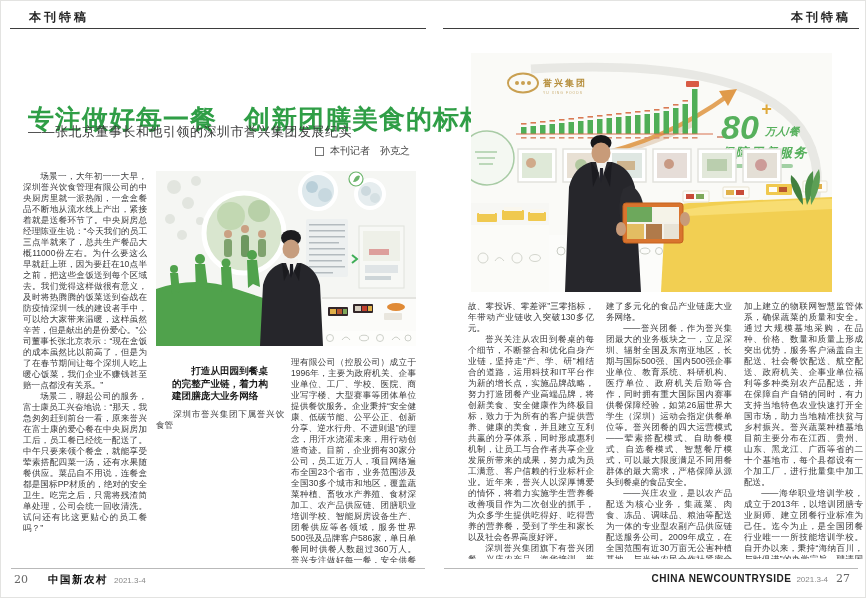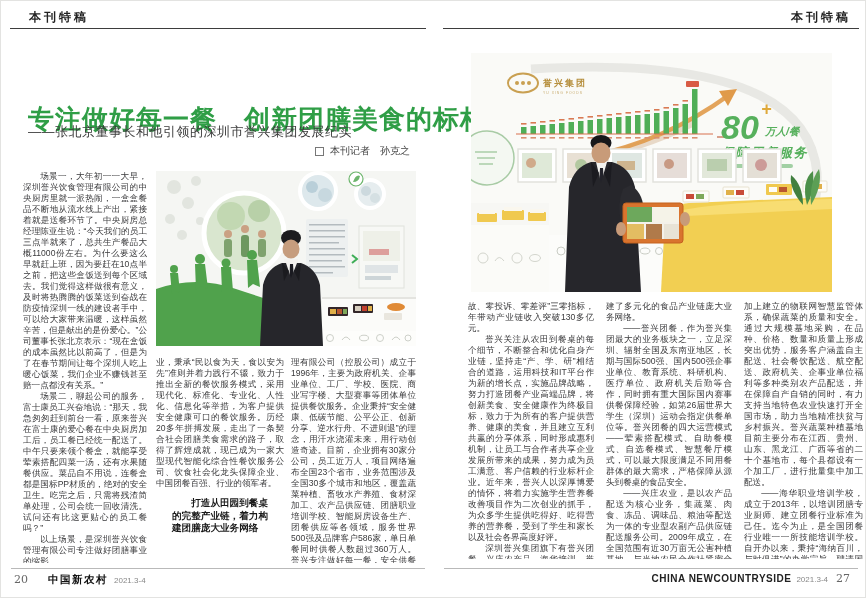--- a/index.html
+++ b/index.html
@@ -57,21 +57,20 @@
 
     <h1 class="headline">专注做好每一餐　创新团膳美食的标杆</h1>
     <div class="subtitle">——张北京董事长和他引领的深圳市誉兴集团发展纪实</div>
     <div class="byline">
       <span class="sq"></span><span>本刊记者　孙克之</span>
     </div>
 
     <div class="col" id="l-col1">
       <p class="para">场景一，大年初一一大早，深圳誉兴饮食管理有限公司的中央厨房里就一派热闹，一盒盒餐品不断地从流水线上产出，紧接着就是送餐环节了。中央厨房总经理陈亚生说：“今天我们的员工三点半就来了，总共生产餐品大概11000份左右。为什么要这么早就赶上班，因为要赶在10点半之前，把这些盒饭送到每个区域去。我们觉得这样做很有意义，及时将热腾腾的饭菜送到奋战在防疫情深圳一线的建设者手中，可以给大家带来温暖，这样虽然辛苦，但是献出的是份爱心。”公司董事长张北京表示：“现在盒饭的成本虽然比以前高了，但是为了在春节期间让每个深圳人吃上暖心饭菜，我们企业不赚钱甚至赔一点都没有关系。”</p>
       <p class="para">场景二，聊起公司的服务，富士康员工兴奋地说：“那天，我急匆匆赶到前台一看，原来誉兴在富士康的爱心餐在中央厨房加工后，员工餐已经统一配送了。中午只要来领个餐盒，就能享受荤素搭配四菜一汤，还有水果随餐供应。菜品自不用说，连餐盒都是国标PP材质的，绝对的安全卫生。吃完之后，只需将残渣简单处理，公司会统一回收清洗。试问还有比这更贴心的员工餐吗？”</p>
-      <p class="para">以上场景，是深圳誉兴饮食管理有限公司专注做好团膳事业的缩影。</p>
 
     </div>
 
     <div class="photo-left">
       <svg viewBox="0 0 260 175" xmlns="http://www.w3.org/2000/svg">
         <rect x="0" y="0" width="260" height="175" fill="#eff1ec"></rect>
         <rect x="0" y="0" width="260" height="130" fill="#f5f6f3"></rect>
 
         <g fill="#e2e5df">
           <circle cx="18" cy="16" r="7"></circle>
@@ -188,22 +187,22 @@
           <path d="M128,92 L135,104 L142,92 L142,88 L128,88 Z" fill="#f3f2ef"></path>
           <path d="M134,93 L137,93 L138.5,118 L135.8,124 L133,118 Z" fill="#1a1a20"></path>
           <path d="M104,175 L107,114 Q111,97 126,92 L130,92 L135,107 L141,92 L145,92 Q160,97 164,114 L167,175 Z" fill="#26262b"></path>
           <path d="M126,92 L133,100 L128,110 Z" fill="#1b1b1f"></path>
           <path d="M145,92 L138,100 L143,110 Z" fill="#1b1b1f"></path>
         </g>
       </svg>
     </div>
 
     <div class="col" id="l-col2">
-      <p class="para cont">业，秉承“民以食为天，食以安为先”准则并着力践行不辍，致力于推出全新的餐饮服务模式，采用现代化、标准化、专业化、人性化、信息化等举措，为客户提供安全健康可口的餐饮服务。历经20多年拼搏发展，走出了一条契合社会团膳美食需求的路子，取得了辉煌成就，现已成为一家大型现代智能化综合性餐饮服务公司、饮食社会化龙头保障企业、中国团餐百强、行业的领军者。</p>
       <h3 class="subhead">打造从田园到餐桌的完整产业链，着力构建团膳庞大业务网络</h3>
+      <p class="para">深圳市誉兴集团下属誉兴饮食管</p>
     </div>
 
     <div class="col" id="l-col3">
       <p class="para cont">理有限公司（控股公司）成立于1996年，主要为政府机关、企事业单位、工厂、学校、医院、商业写字楼、大型赛事等团体单位提供餐饮服务。企业秉持“安全健康、低碳节能、公平公正、创新分享、逆水行舟、不进则退”的理念，用汗水浇灌未来，用行动创造奇迹。目前，企业拥有30家分公司，员工近万人，项目网络遍布全国23个省市，业务范围涉及全国30多个城市和地区，覆盖蔬菜种植、畜牧水产养殖、食材深加工、农产品供应链、团膳职业培训学校、智能厨房设备生产、团餐供应等各领域，服务世界500强及品牌客户586家，单日单餐同时供餐人数超过360万人。誉兴专注做好每一餐，安全供餐实现“零事</p>
     </div>
 
     <div class="footer-rule"></div>
     <div class="footer-left">
       <span class="pn">20</span><span class="mag">中国新农村</span><span>2021.3-4</span>
     </div>

